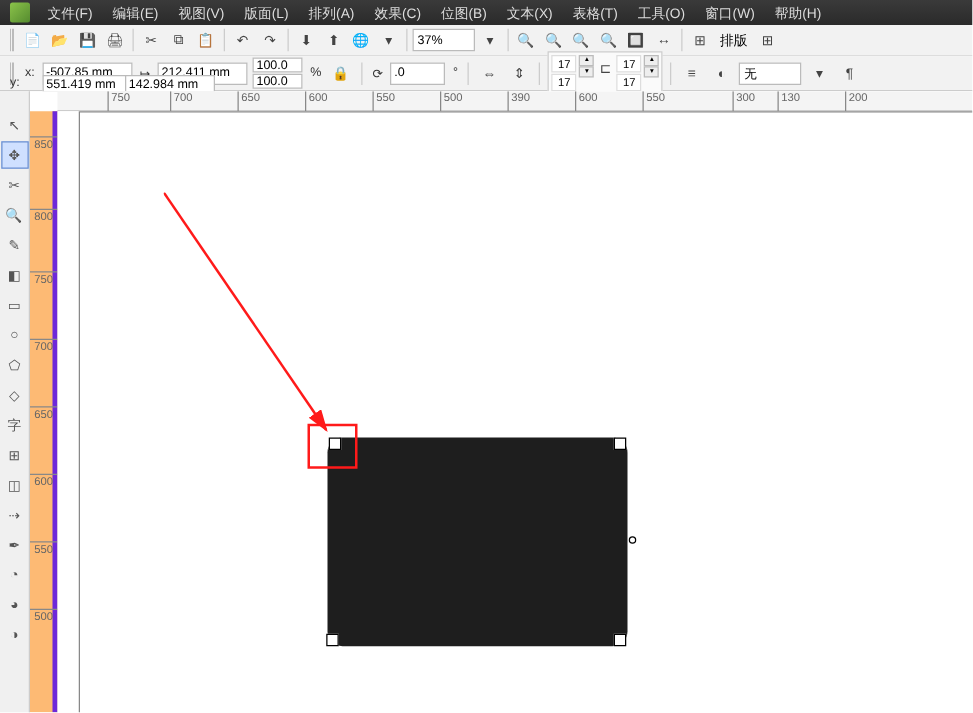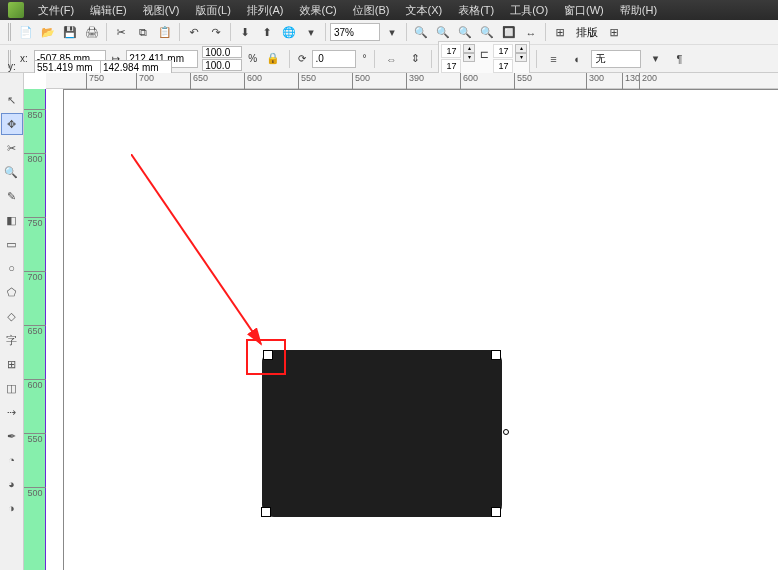--- a/index.html
+++ b/index.html
@@ -18,21 +18,21 @@
 .subvals{display:flex;gap:2px;border:1px solid #ccc;padding:2px;background:#fafafa}
 .subvals .sv{width:20px;height:14px;font-size:9px;text-align:center;background:#fff;border:1px solid #ddd}
 .fill-dd{width:50px;height:18px;border:1px solid #bbb;background:#fff;font-size:10px;padding:1px 3px}
 .workspace{position:absolute;top:73px;left:0;right:0;bottom:0;display:flex}
 .toolbox{width:24px;background:#f0f0f0;border-right:1px solid #ccc;display:flex;flex-direction:column;padding-top:16px}
 .tool{width:22px;height:22px;margin:0 auto 2px;display:flex;align-items:center;justify-content:center;cursor:pointer;color:#555}
 .tool.sel{background:#cfe0ff;border:1px solid #6a8fd0}
 .canvas-wrap{flex:1;position:relative;overflow:hidden;background:#fff}
 .ruler-h{position:absolute;top:0;left:22px;right:0;height:16px;background:#f4f4f4;border-bottom:1px solid #ccc}
 .ruler-h .tick{position:absolute;top:0;height:16px;border-left:1px solid #888;font-size:9px;color:#666;padding-left:2px}
-.ruler-v{position:absolute;top:16px;left:0;width:22px;bottom:0;background:#86efac;border-right:1px solid #6d28d9}
+.ruler-v{position:absolute;top:16px;left:0;width:22px;bottom:0;background:#fdba74;border-right:4px solid #6d28d9}
 .ruler-v .tick{position:absolute;left:0;width:22px;border-top:1px solid #888;font-size:9px;color:#666;text-align:center}
 .canvas{position:absolute;top:16px;left:22px;right:0;bottom:0;background:#fff}
 .page-brd{position:absolute;left:17px;top:0;width:800px;height:600px;border:1px solid #888}
 .rect-obj{position:absolute;left:216px;top:261px;width:240px;height:167px;background:#1e1e1e;border-radius:12px}
 .handle{position:absolute;width:10px;height:10px;background:#fff;border:1px solid #000}
 .highlight-box{position:absolute;left:200px;top:250px;width:40px;height:36px;border:2px solid #ff1a1a}
 .arrow-line{position:absolute;left:85px;top:65px;width:160px;height:200px;pointer-events:none}
 .spin-wrap{display:inline-flex;flex-direction:column;width:12px;height:18px}
 .spin{height:9px;border:1px solid #bbb;background:#eee;font-size:6px;line-height:6px;text-align:center}
 </style>
@@ -170,25 +170,25 @@
       <div class="tick" style="left:90px">700</div>
       <div class="tick" style="left:144px">650</div>
       <div class="tick" style="left:198px">600</div>
       <div class="tick" style="left:252px">550</div>
       <div class="tick" style="left:306px">500</div>
       <div class="tick" style="left:360px">390</div>
       <div class="tick" style="left:414px">600</div>
       <div class="tick" style="left:468px">550</div>
       <div class="tick" style="left:540px">300</div>
       <div class="tick" style="left:576px">130</div>
-      <div class="tick" style="left:593px">200</div>
+      <div class="tick" style="left:630px">200</div>
     </div>
     <div class="ruler-v">
       <div class="tick" style="top:20px">850</div>
-      <div class="tick" style="top:64px">800</div>
+      <div class="tick" style="top:78px">800</div>
       <div class="tick" style="top:128px">750</div>
       <div class="tick" style="top:182px">700</div>
       <div class="tick" style="top:236px">650</div>
       <div class="tick" style="top:290px">600</div>
       <div class="tick" style="top:344px">550</div>
       <div class="tick" style="top:398px">500</div>
     </div>
     <div class="canvas">
       <div class="page-brd"></div>
       <div class="rect-obj"></div>

